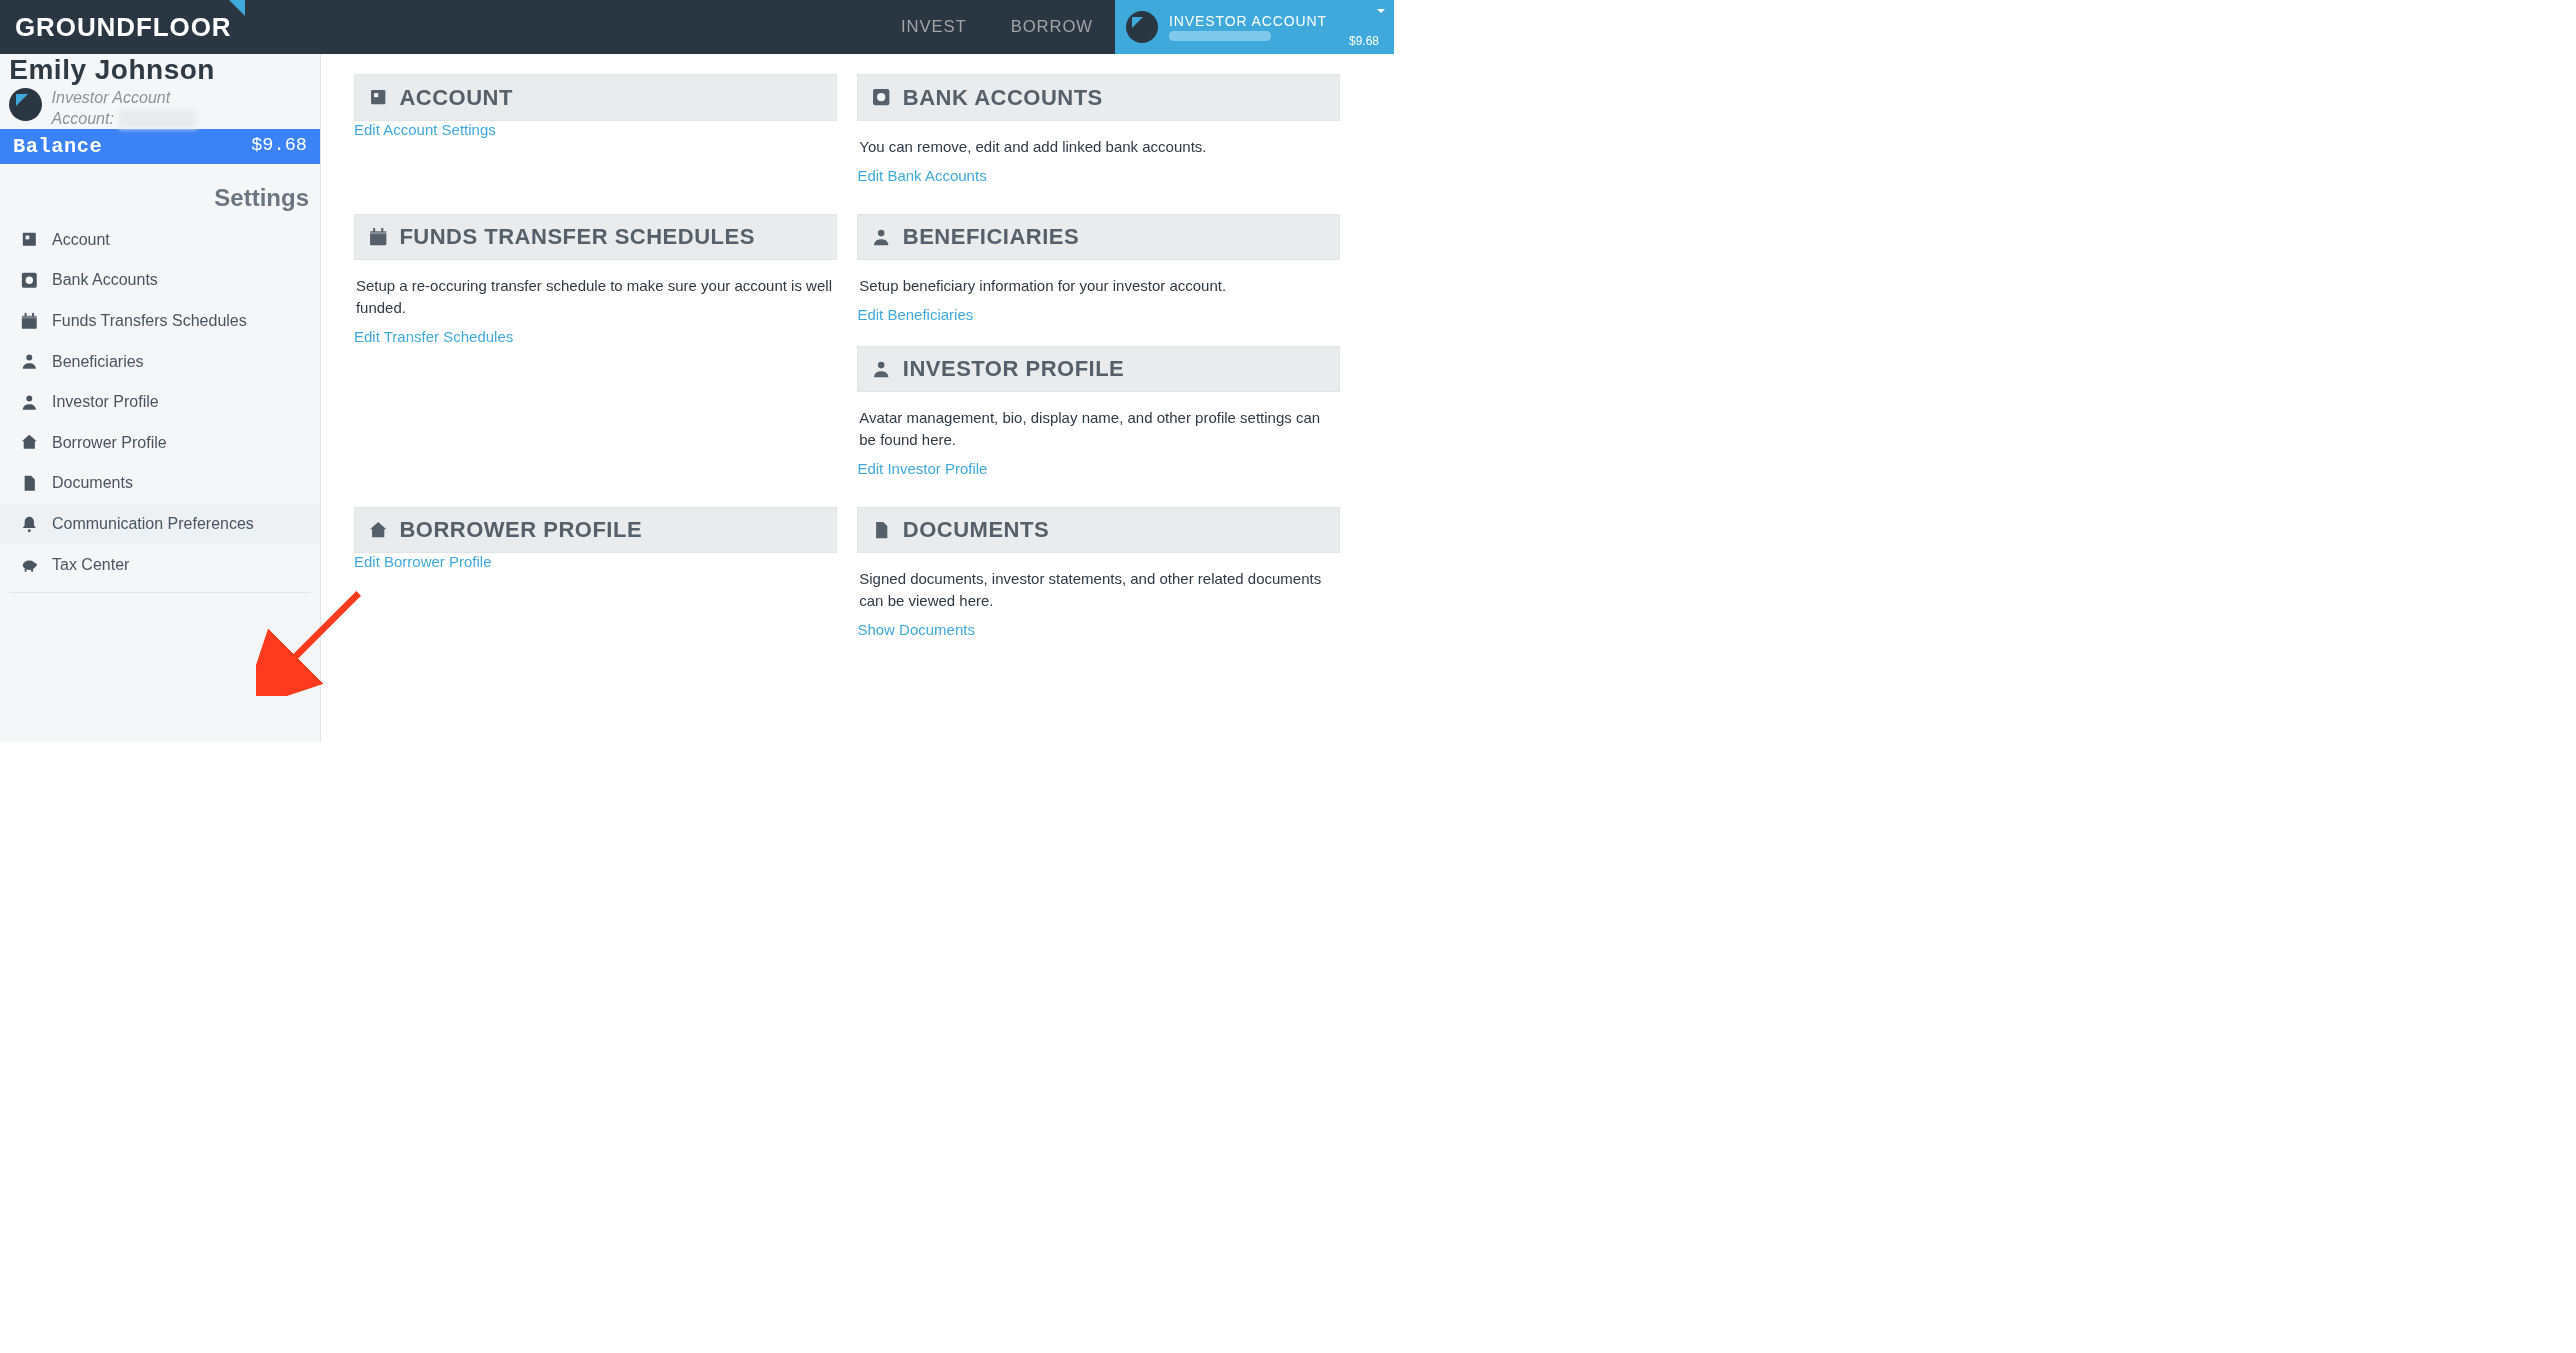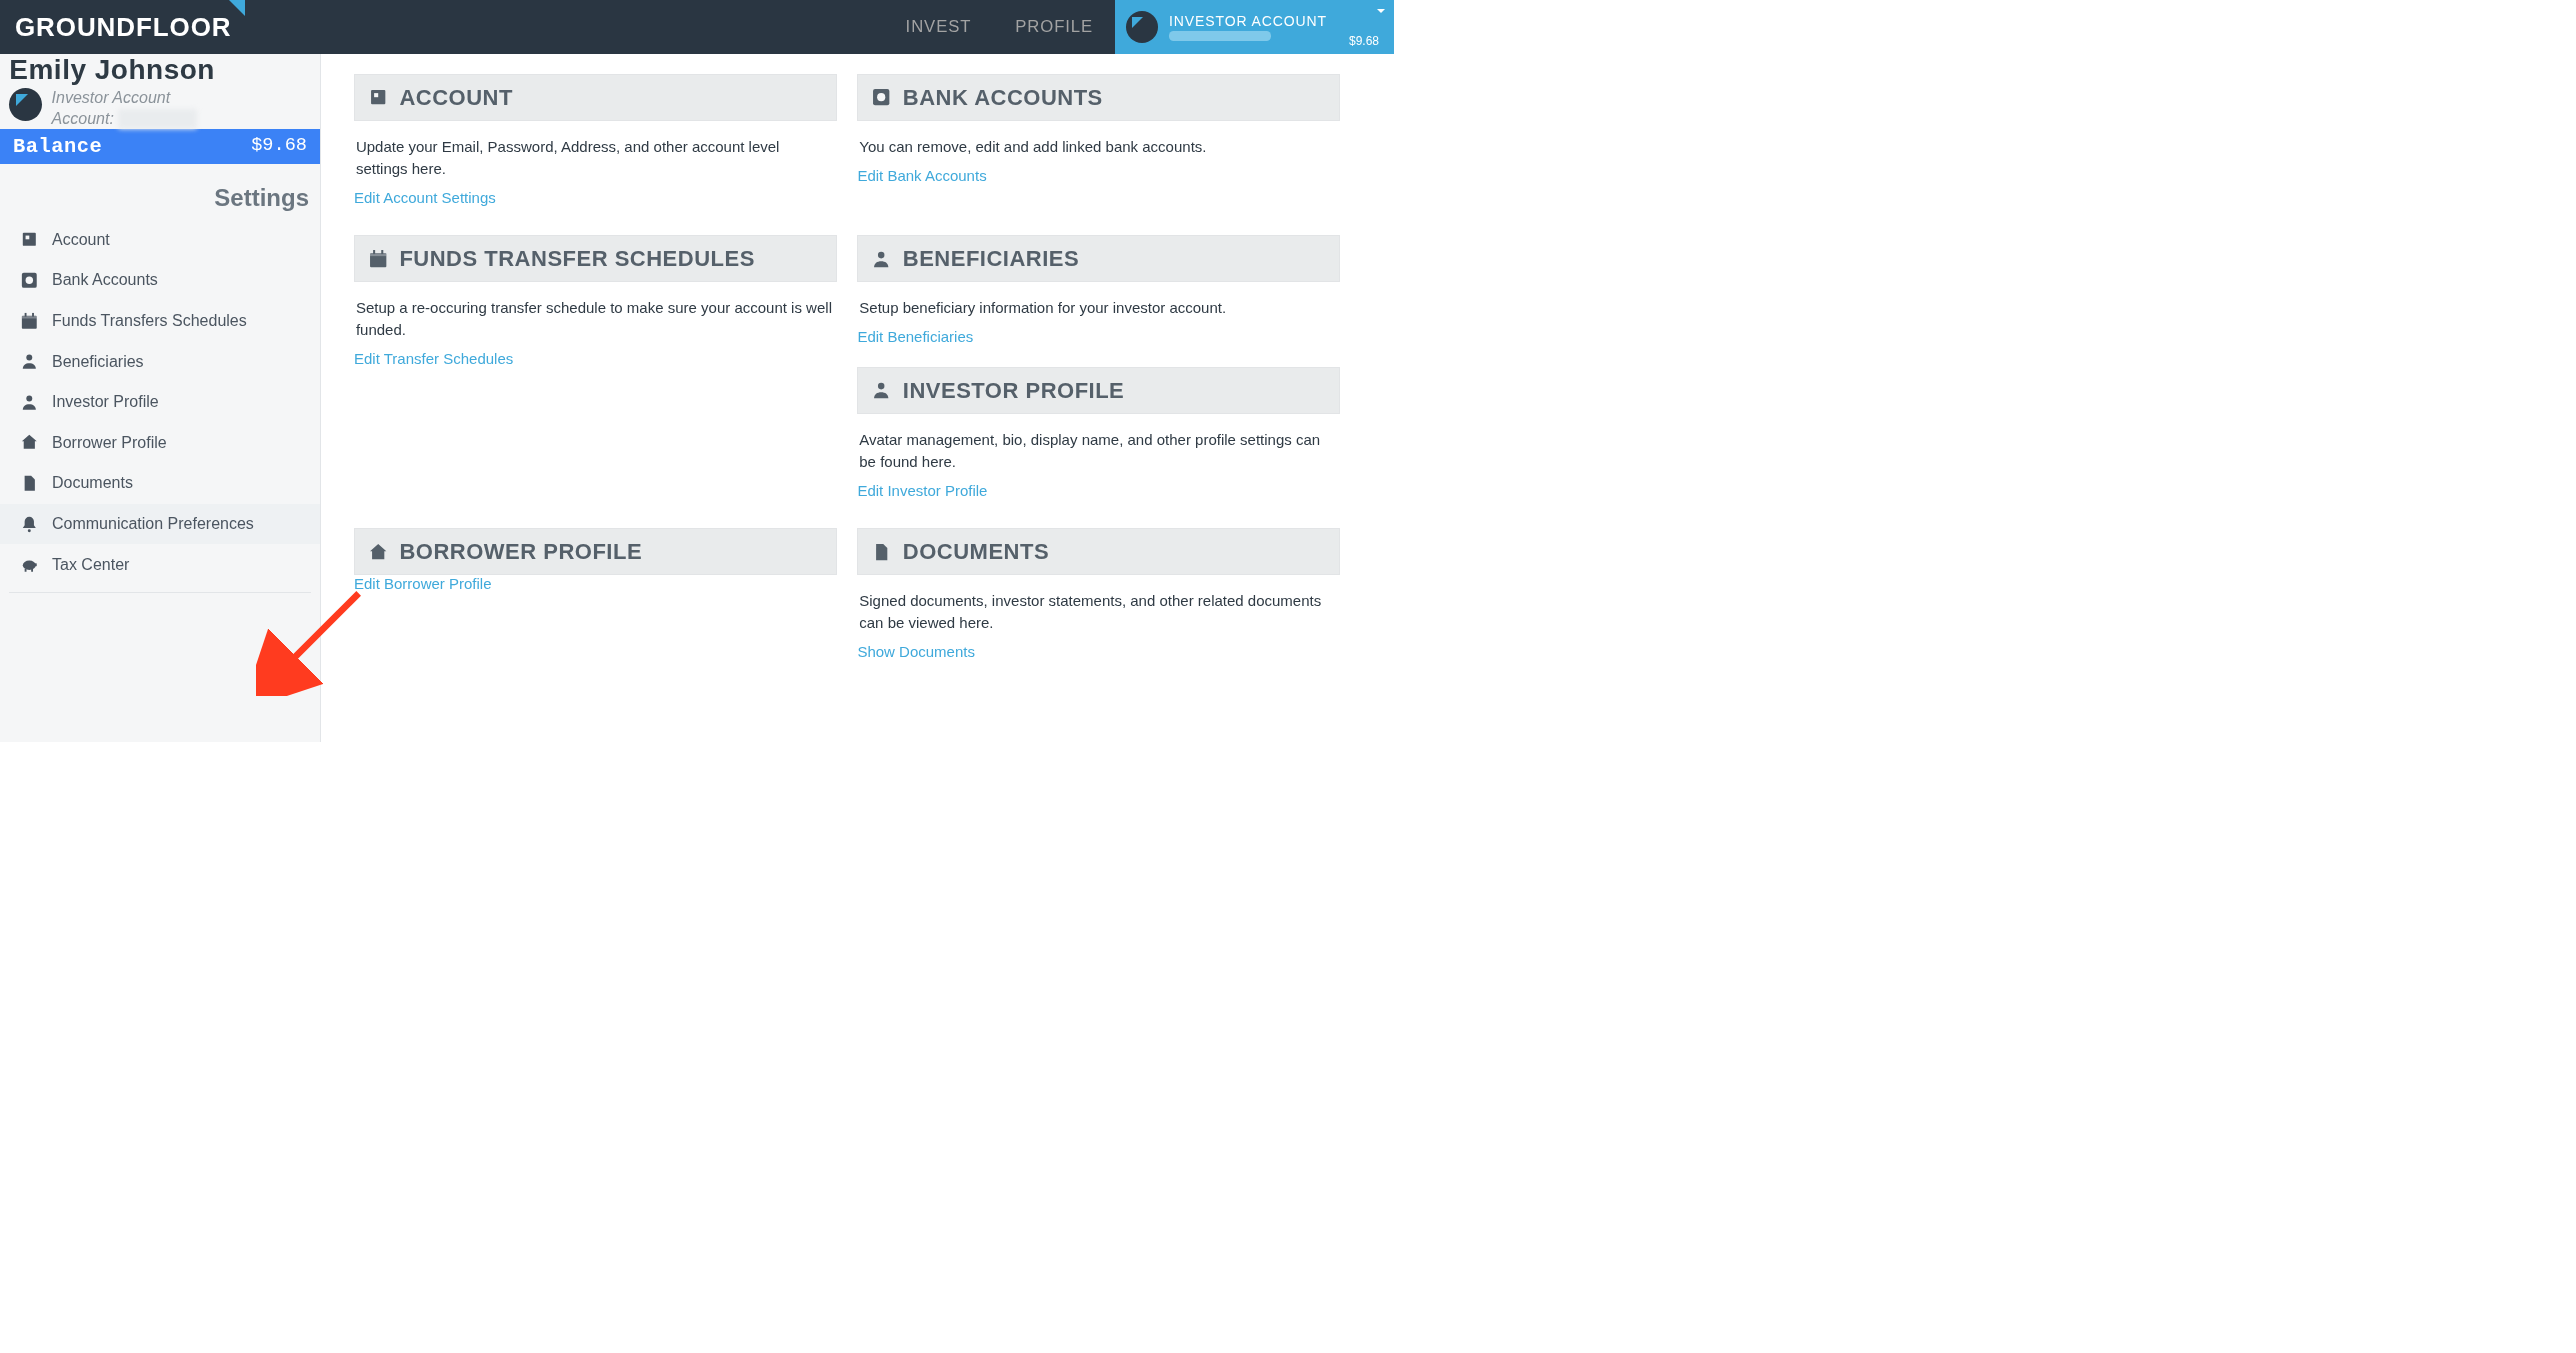--- a/index.html
+++ b/index.html
@@ -216,21 +216,21 @@
   </defs>
 </svg>
 
 <div class="topnav">
   <div class="brand">
     <span class="brand-text">GROUNDFLOOR</span>
     <span class="brand-mark"></span>
   </div>
   <div class="nav-spacer"></div>
   <div class="nav-link">INVEST</div>
-  <div class="nav-link">PROFILE</div>
+  <div class="nav-link">BORROW</div>
   <div class="account-pill">
     <div class="account-avatar"></div>
     <div class="account-col">
       <span class="account-title">INVESTOR ACCOUNT</span>
       <span class="account-redact"></span>
     </div>
     <span class="account-balance">$9.68</span>
     <span class="account-caret"></span>
   </div>
 </div>
@@ -347,21 +347,20 @@
 
       <div class="card">
         <div class="card-head">
           <span class="card-icon">
               <svg viewBox="0 0 20 20">
                 <use href="#i-account"></use>
               </svg>
             </span>
           <span class="card-title">ACCOUNT</span>
         </div>
-        <div class="card-desc">Update your Email, Password, Address, and other account level settings here.</div>
         <a class="card-link">Edit Account Settings</a>
       </div>
 
       <div class="card">
         <div class="card-head">
           <span class="card-icon">
               <svg viewBox="0 0 20 20">
                 <use href="#i-bank"></use>
               </svg>
             </span>

